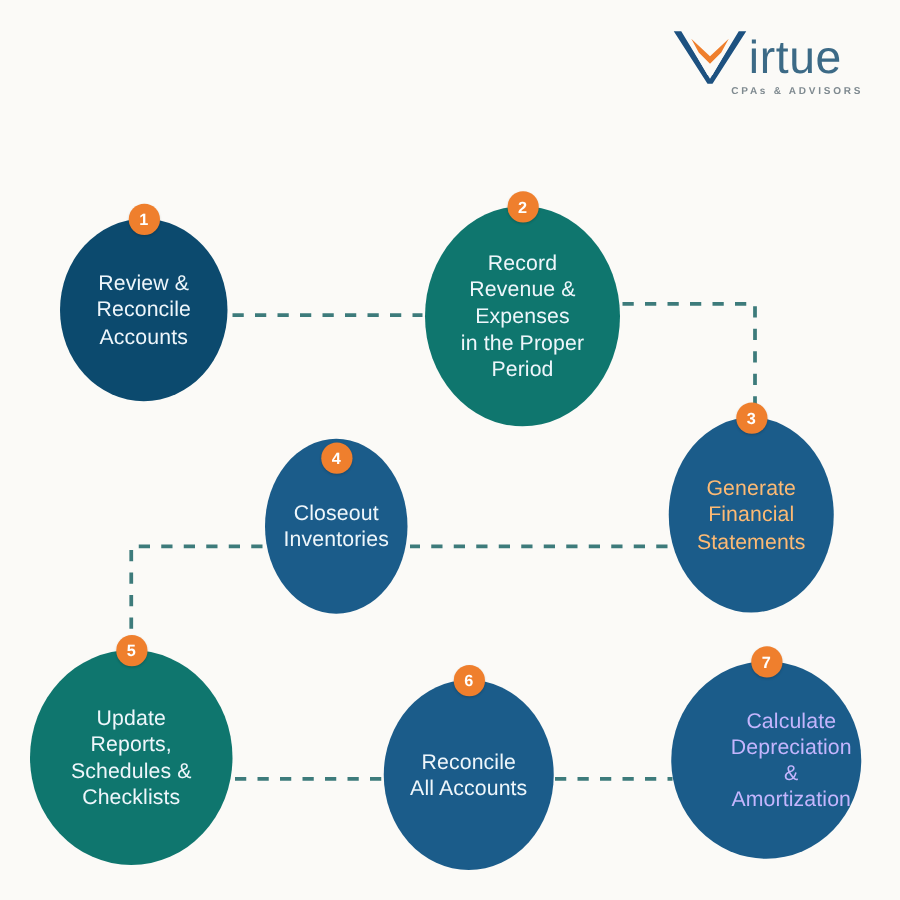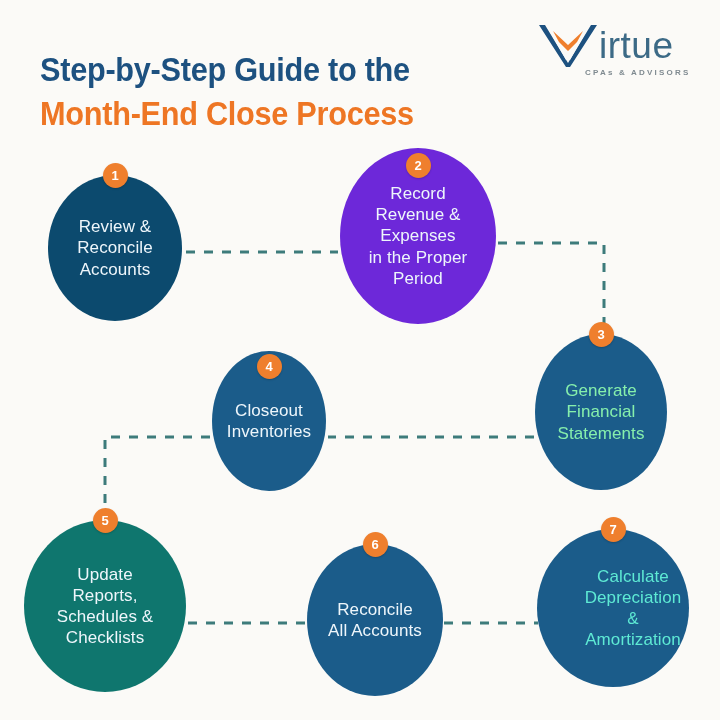--- a/index.html
+++ b/index.html
@@ -66,24 +66,20 @@
     display:flex;align-items:center;justify-content:center;
     z-index:5;
     box-shadow:0 1px 2px rgba(0,0,0,0.18);
   }
 </style>
 </head>
 <body style="background: rgb(251, 250, 247);">
 
 <div id="canvas">
 
-  <div class="title-block">
-    <div class="title-line l1">Step-by-Step Guide to the</div>
-    <div class="title-line l2">Month-End Close Process</div>
-  </div>
 
   <div class="logo">
     <svg class="logo-mark" viewBox="0 0 170 46">
 
       <path d="M6 3 L12 3 L35 41 L58 3 L64 3 L37 45 L33 45 Z" fill="#1d5180"></path>
       <path d="M13 3 L19 3 L35 31 L51 3 L57 3 L37 38 L33 38 Z" fill="#fbfaf7"></path>
 
       <path d="M20 9 L35 23 L50 9 L44 20 L35 29 L26 20 Z" fill="#ef7f2d"></path>
 
       <text x="66" y="36" font-family="'Liberation Sans', sans-serif" font-size="37" fill="#3c6a86" letter-spacing="0.5">irtue</text>
@@ -100,30 +96,30 @@
       <path d="M 444 623 L 538 623" fill="none" stroke="#3d7b7b" stroke-width="3" stroke-dasharray="9 9" stroke-linecap="butt"></path>
     </svg>
 
   <div id="nodes">
       <div class="node" style="left: 48px; top: 175px; width: 134px; height: 146px; background: #0c4a6e;">
         <div class="node-label" style="font-size: 17px; color: rgb(238, 246, 251);">Review &amp;
 Reconcile
 Accounts</div>
       </div>
       <div class="badge" style="left: 102.5px; top: 163px; background: rgb(239, 127, 45); color: rgb(255, 255, 255);">1</div>
-      <div class="node" style="left: 340px; top: 148px; width: 156px; height: 176px; background: #6d28d9;">
+      <div class="node" style="left: 340px; top: 165px; width: 156px; height: 176px; background: #0f766e;">
         <div class="node-label" style="font-size: 17px; color: rgb(238, 246, 251);">Record
 Revenue &amp;
 Expenses
 in the Proper
 Period</div>
       </div>
       <div class="badge" style="left: 405.5px; top: 153px; background: rgb(239, 127, 45); color: rgb(255, 255, 255);">2</div>
       <div class="node" style="left: 535px; top: 334px; width: 132px; height: 156px; background: rgb(27, 92, 138);">
-        <div class="node-label" style="font-size: 17px; color: #86efac;">Generate
+        <div class="node-label" style="font-size: 17px; color: #fdba74;">Generate
 Financial
 Statements</div>
       </div>
       <div class="badge" style="left: 588.5px; top: 322px; background: rgb(239, 127, 45); color: rgb(255, 255, 255);">3</div>
       <div class="node" style="left: 212px; top: 351px; width: 114px; height: 140px; background: rgb(27, 92, 138);">
         <div class="node-label" style="font-size: 17px; color: rgb(238, 246, 251);">Closeout
 Inventories</div>
       </div>
       <div class="badge" style="left: 256.5px; top: 354px; background: rgb(239, 127, 45); color: rgb(255, 255, 255);">4</div>
       <div class="node" style="left: 24px; top: 520px; width: 162px; height: 172px; background: #0f766e;">
@@ -132,20 +128,20 @@
 Schedules &amp;
 Checklists</div>
       </div>
       <div class="badge" style="left: 92.5px; top: 508px; background: rgb(239, 127, 45); color: rgb(255, 255, 255);">5</div>
       <div class="node" style="left: 307px; top: 544px; width: 136px; height: 152px; background: rgb(27, 92, 138);">
         <div class="node-label" style="font-size: 17px; color: rgb(238, 246, 251);">Reconcile
 All Accounts</div>
       </div>
       <div class="badge" style="left: 362.5px; top: 532px; background: rgb(239, 127, 45); color: rgb(255, 255, 255);">6</div>
       <div class="node" style="left: 537px; top: 529px; width: 152px; height: 158px; background: rgb(27, 92, 138);">
-        <div class="node-label" style="font-size: 17px; color: #5eead4; margin-left: 40px;">Calculate
+        <div class="node-label" style="font-size: 17px; color: #c4b5fd; margin-left: 40px;">Calculate
 Depreciation
 &amp; Amortization</div>
       </div>
       <div class="badge" style="left: 600.5px; top: 517px; background: rgb(239, 127, 45); color: rgb(255, 255, 255);">7</div>
     </div>
 
 </div>
 
 </body></html>

